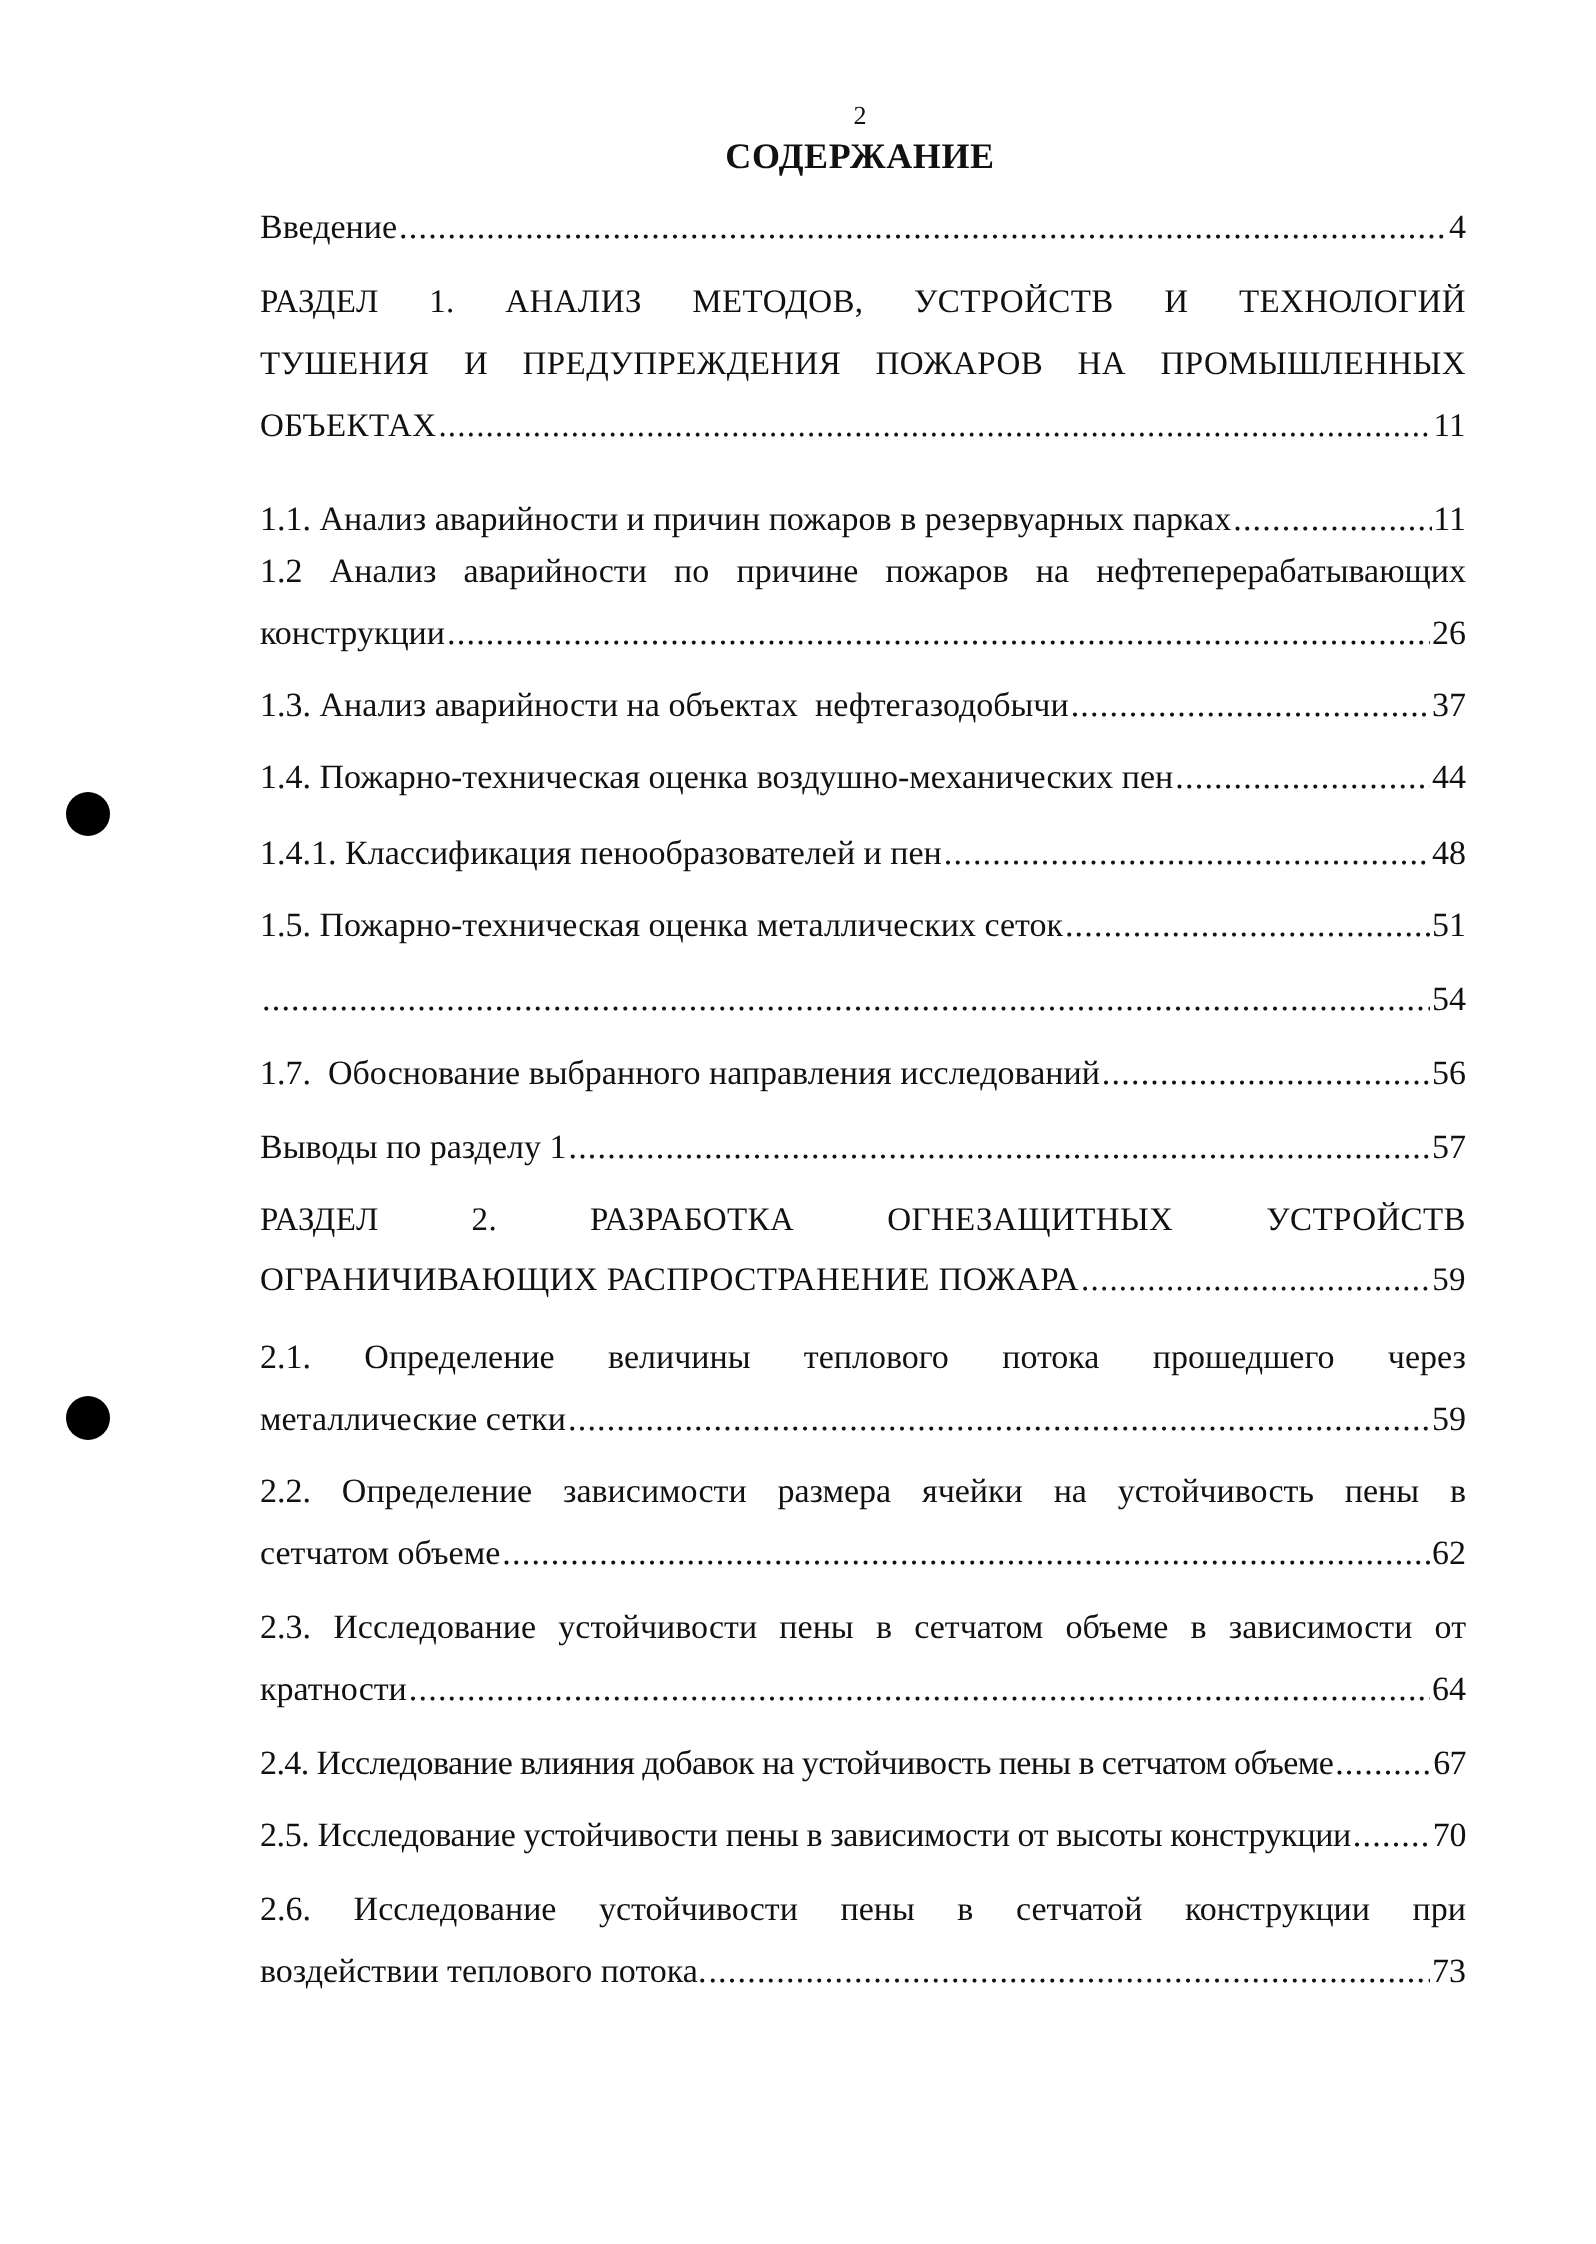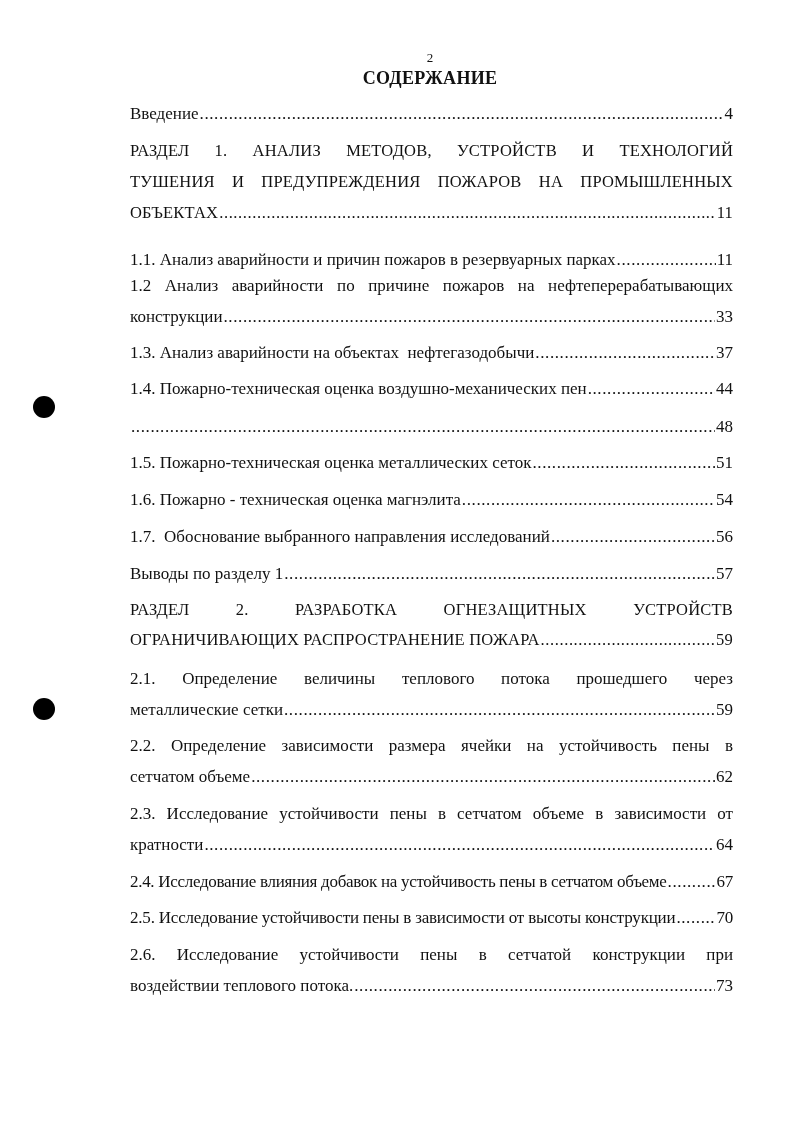--- a/index.html
+++ b/index.html
@@ -43,48 +43,48 @@
 <div class="line leader" style="top:237px;margin-top:12px;">
   <span class="txt">1.1. Анализ аварийности и причин пожаров в резервуарных парках</span>
     <span class="dots"></span>
     <span class="pg">11</span>
 </div>
 
 <div class="line justify" style="top:275px;">1.2 Анализ аварийности по причине пожаров на нефтеперерабатывающих</div>
 <div class="line leader" style="top:306px;">
   <span class="txt">конструкции</span>
     <span class="dots"></span>
-    <span class="pg">33</span>
+    <span class="pg">26</span>
 </div>
 
 <div class="line leader" style="top:342px;align-items:flex-end;">
   <span class="txt" style="white-space:pre;">1.3. Анализ аварийности на объектах  нефтегазодобычи</span>
     <span class="dots"></span>
     <span class="pg">37</span>
 </div>
 
 <div class="line leader" style="top:378px;">
   <span class="txt">1.4. Пожарно-техническая оценка воздушно-механических пен</span>
     <span class="dots"></span>
     <span class="pg">44</span>
 </div>
 
 <div class="line leader" style="top:416px;">
+  <span class="txt">1.4.1. Классификация пенообразователей и пен</span>
     <span class="dots"></span>
     <span class="pg">48</span>
 </div>
 
 <div class="line leader" style="top:452px;">
   <span class="txt">1.5. Пожарно-техническая оценка металлических сеток</span>
     <span class="dots"></span>
     <span class="pg">51</span>
 </div>
 
 <div class="line leader" style="top:489px;">
-  <span class="txt">1.6. Пожарно - техническая оценка магнэлита</span>
     <span class="dots"></span>
     <span class="pg">54</span>
 </div>
 
 <div class="line leader" style="top:526px;">
   <span class="txt" style="white-space:pre;">1.7.  Обоснование выбранного направления исследований</span>
     <span class="dots"></span>
     <span class="pg">56</span>
 </div>
 

